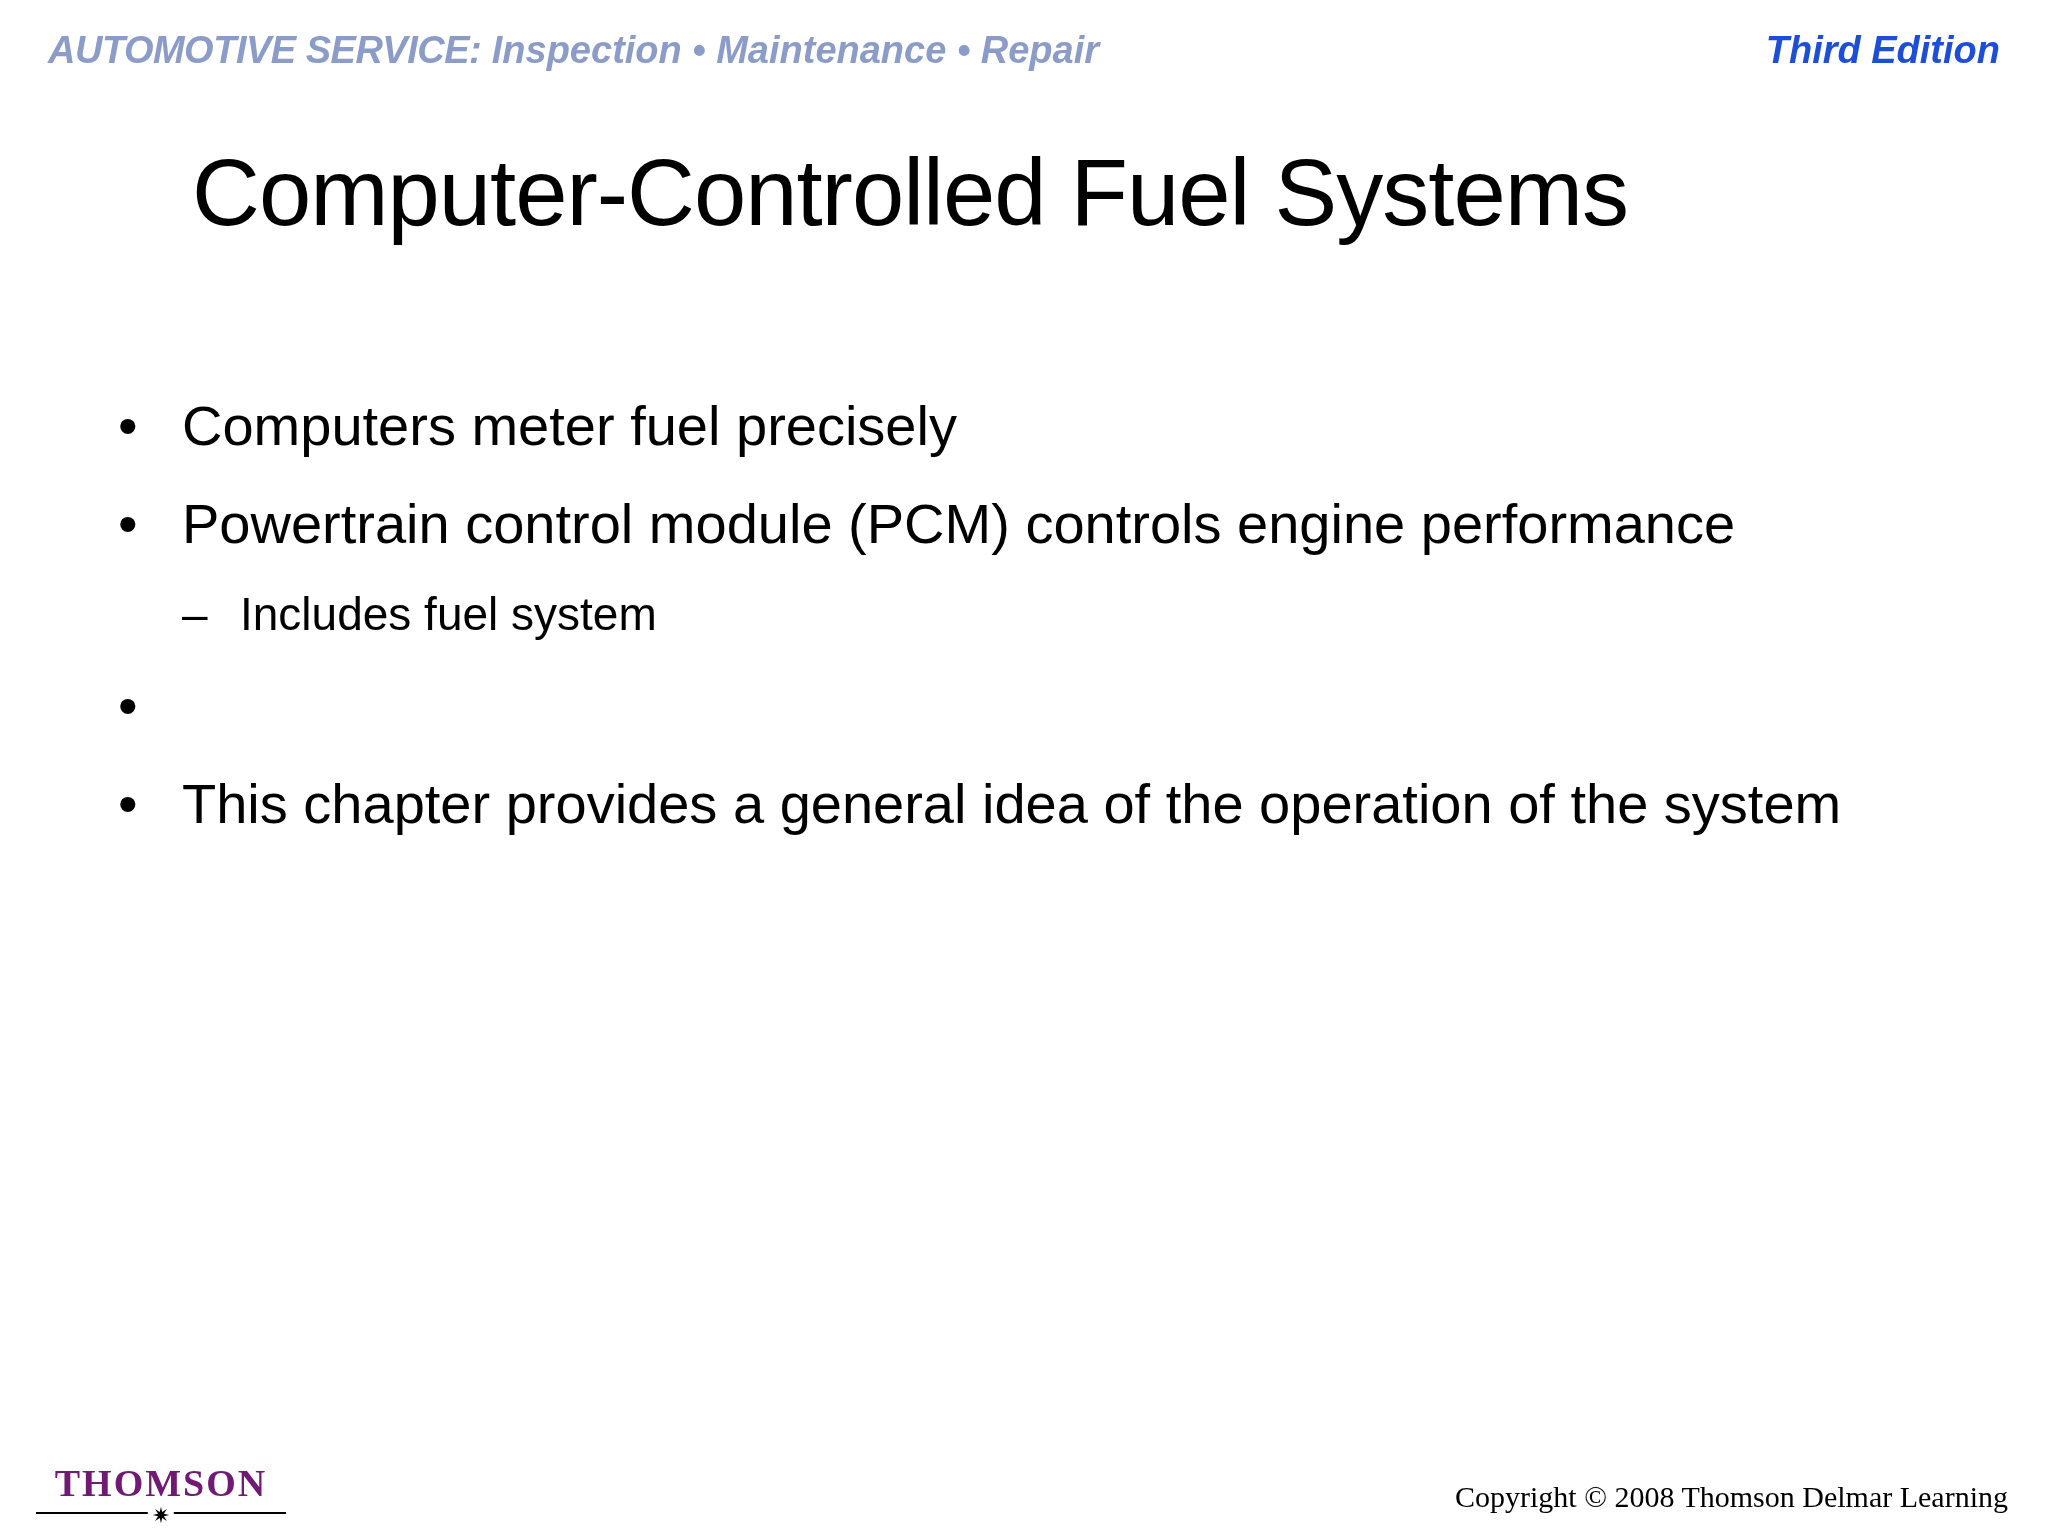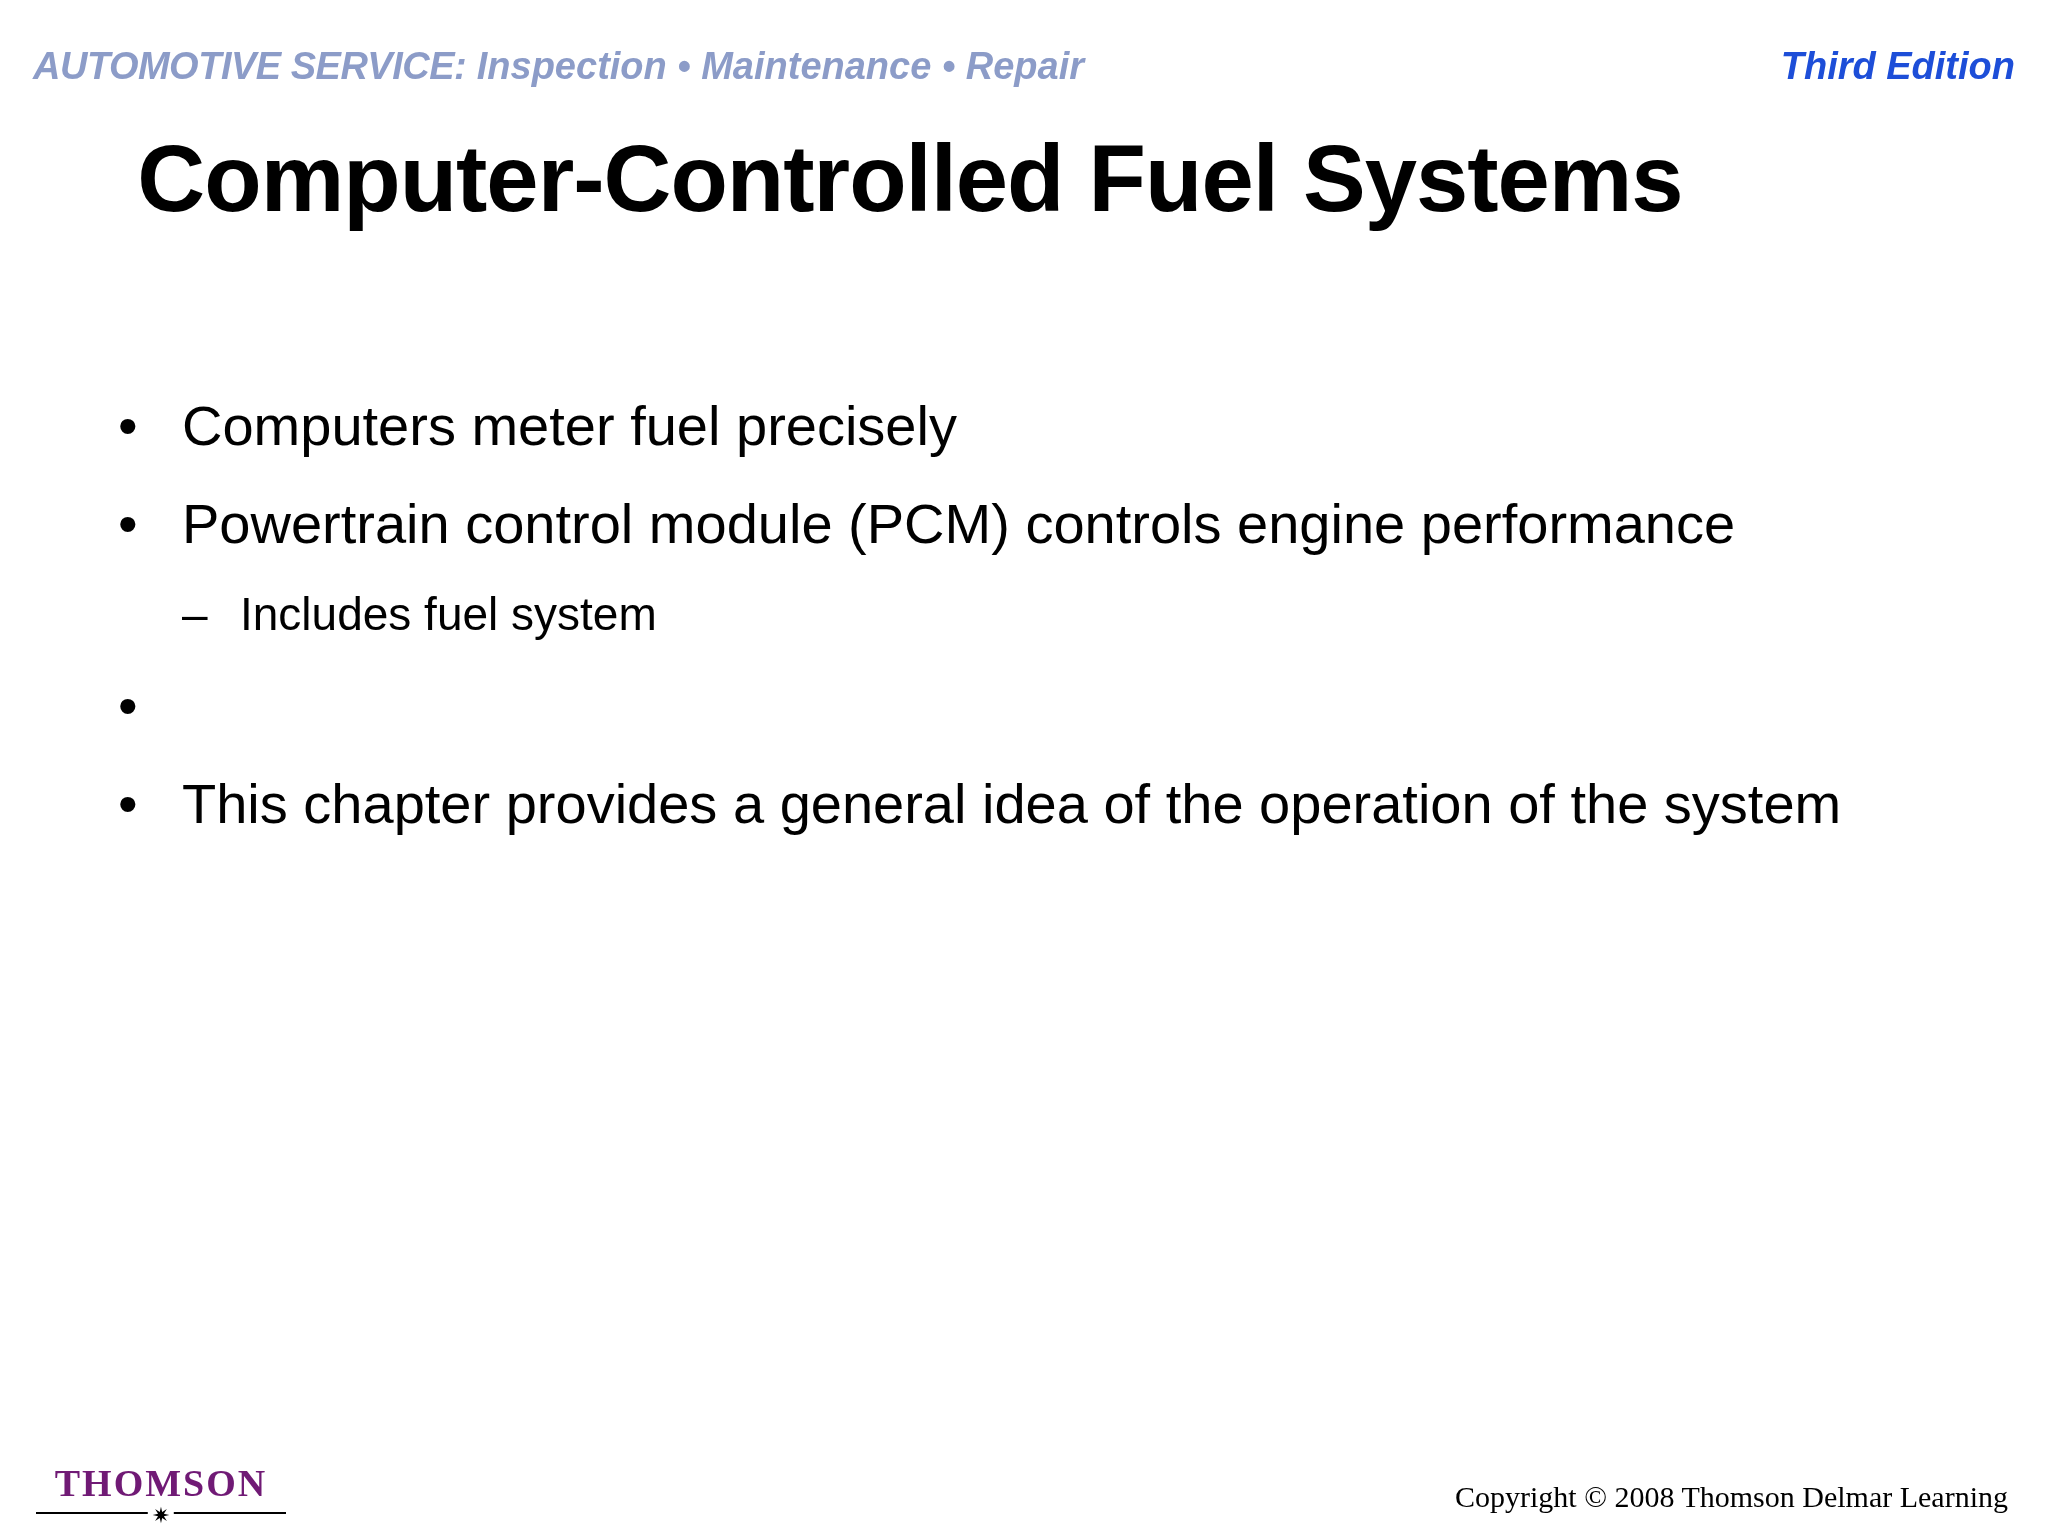--- a/index.html
+++ b/index.html
@@ -12,26 +12,26 @@
     height: 1536px;
     font-family: "Liberation Sans", sans-serif;
     color: #000000;
     position: relative;
     overflow: hidden;
   }
 
   
   .header {
     position: absolute;
-    top: 16px;
+    top: 0;
     left: 0;
     width: 2048px;
     height: 100px;
     box-sizing: border-box;
-    padding: 0 33px;
+    padding: 0 48px;
     display: flex;
     align-items: center;
     justify-content: space-between;
   }
   .header-left {
     font-style: italic;
     font-weight: bold;
     font-size: 38px;
     letter-spacing: -0.5px;
     color: #8c9cc8;
@@ -44,27 +44,27 @@
     font-style: italic;
     font-weight: bold;
     font-size: 38px;
     color: #1d4ed8;
     white-space: nowrap;
   }
 
   
   .slide-title {
     position: absolute;
-    top: 130px;
+    top: 144px;
     left: 0;
     width: 1820px;
     text-align: center;
     font-size: 94px;
     line-height: 1.05;
-    font-weight: bold;
+    font-weight: normal;
     color: #000000;
     letter-spacing: -1px;
   }
 
   
   .body {
     position: absolute;
     top: 390px;
     left: 110px;
     width: 1870px;

